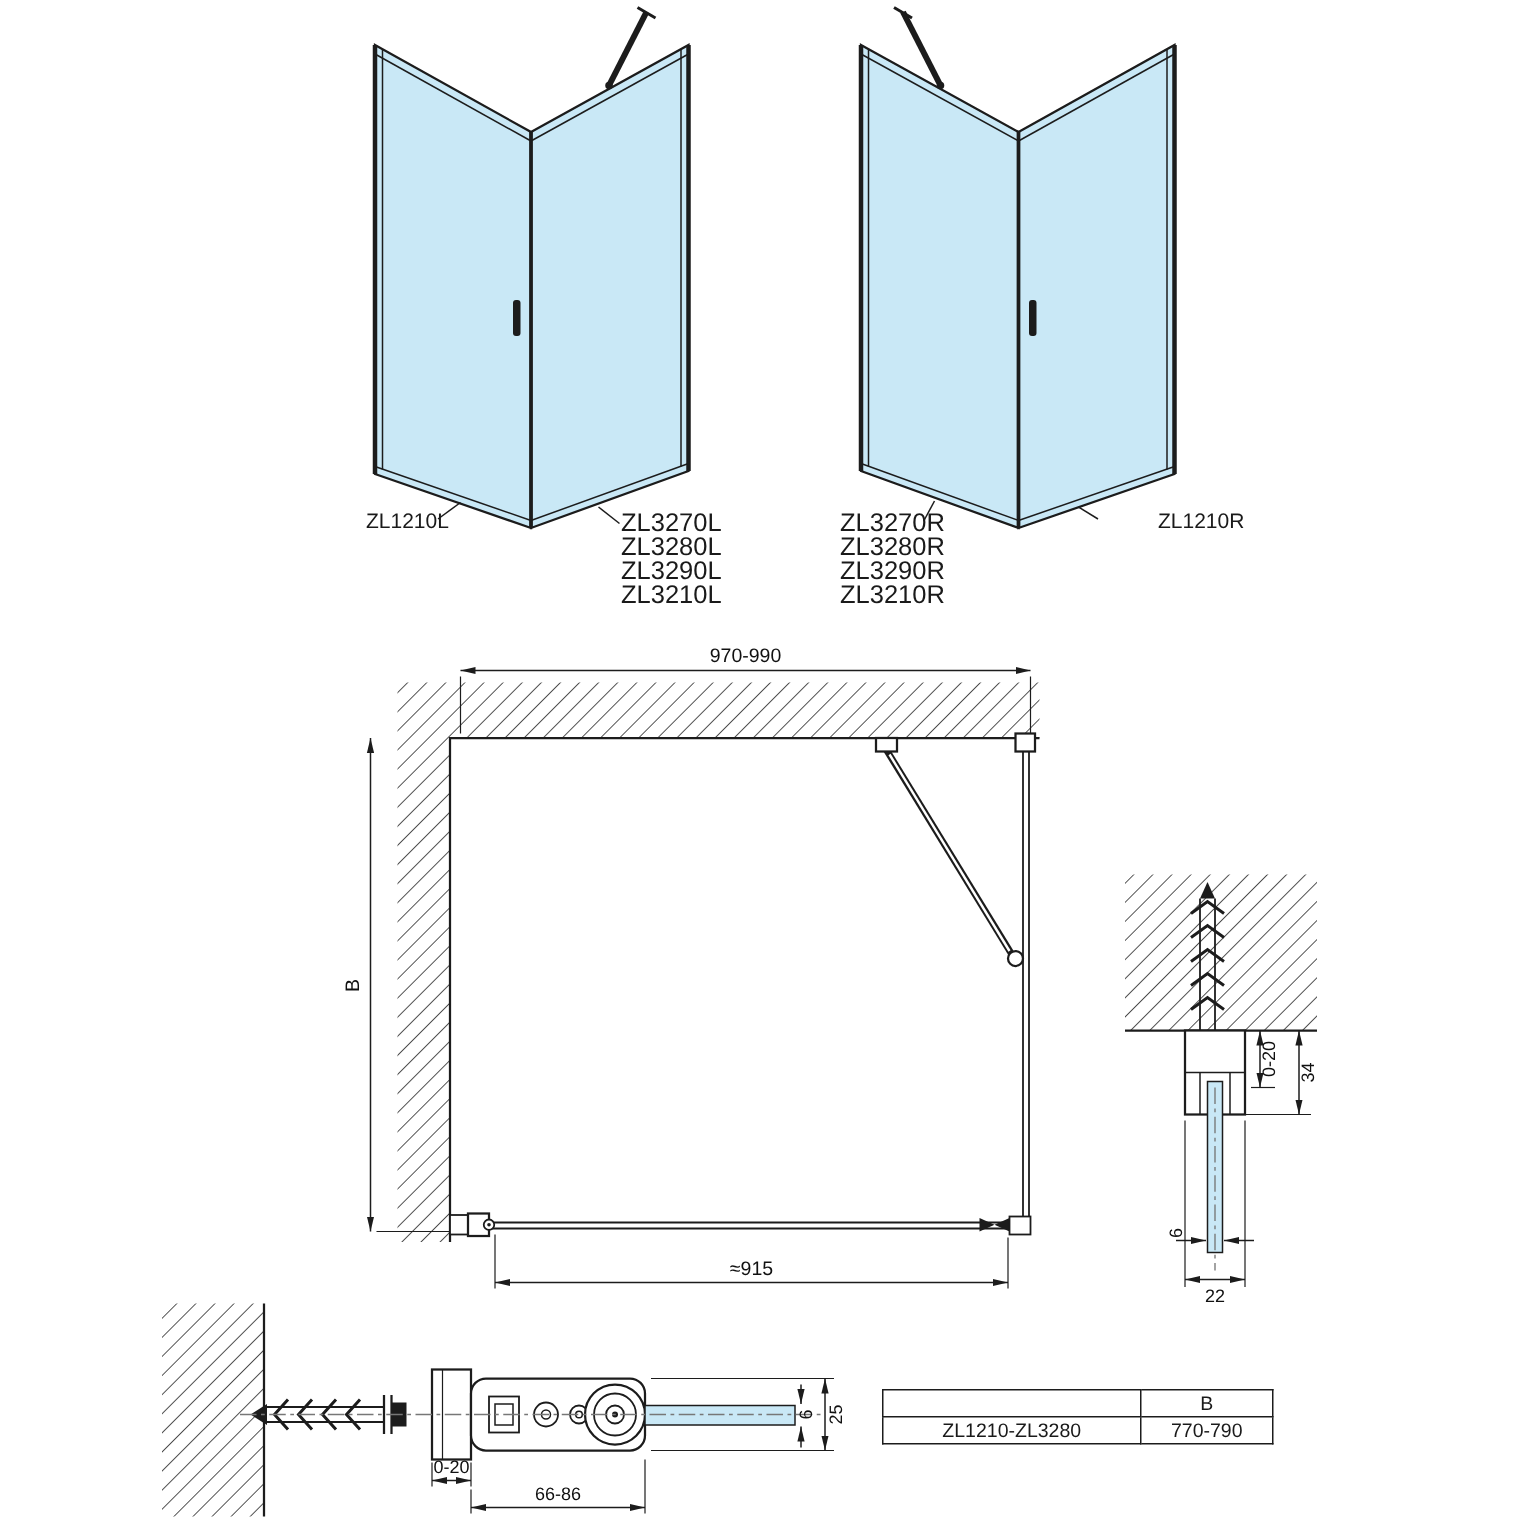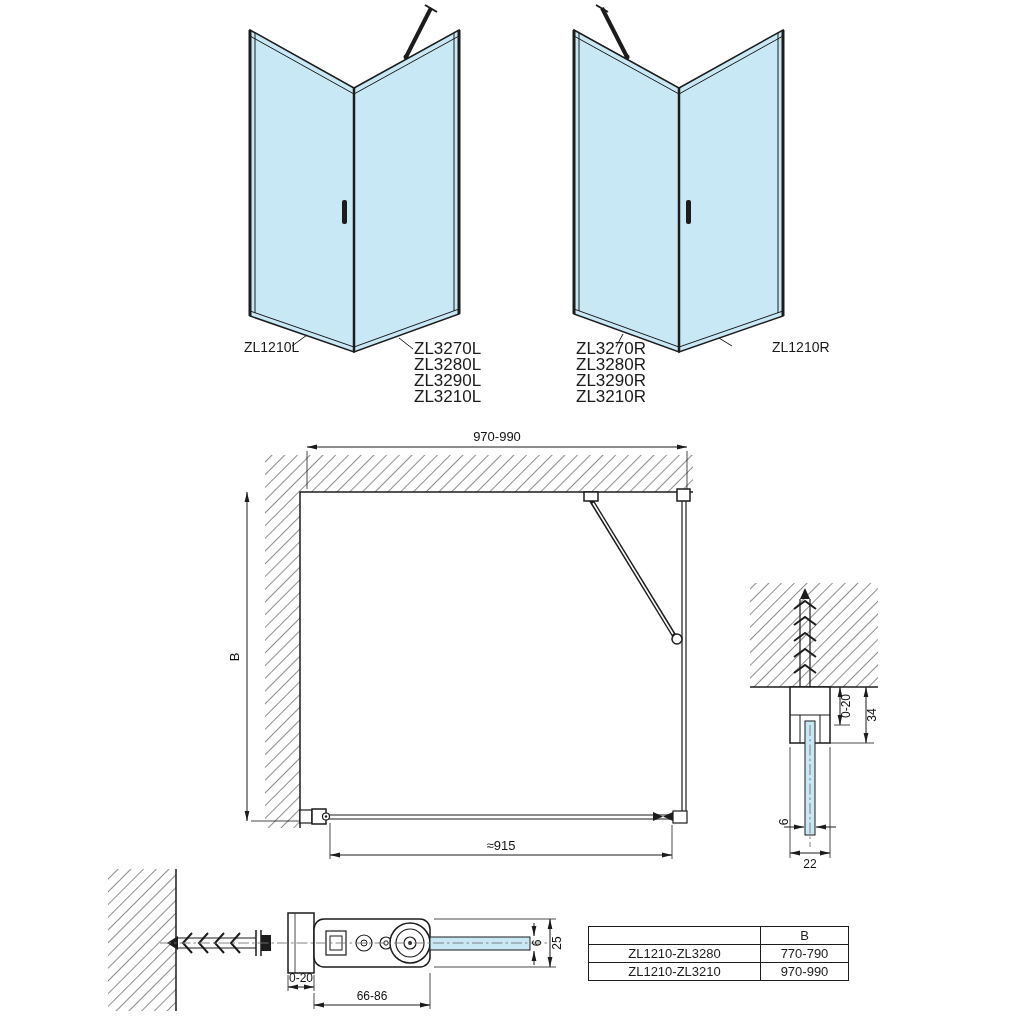--- a/index.html
+++ b/index.html
@@ -81,21 +81,21 @@
     </g>
     <line class="ln" x1="126" y1="86" x2="126" y2="350" stroke-width="2.5"></line>
     <g>
       <line class="ln" x1="74" y1="55" x2="49" y2="6" stroke-width="4"></line>
       <line class="ln" x1="43" y1="3" x2="55" y2="10" stroke-width="2"></line>
       <circle class="dk" cx="74" cy="55" r="2.5"></circle>
     </g>
     <line class="dim" x1="63" y1="345" x2="70" y2="332"></line>
     <line class="dim" x1="179" y1="344" x2="166" y2="336"></line>
   </svg>
-  <div class="stack" style="left:576px;top:341px">
+  <div class="stack" style="left:560px;top:341px">
     <div>ZL3270R</div>
     <div>ZL3280R</div>
     <div>ZL3290R</div>
     <div>ZL3210R</div>
   </div>
   <div class="lbl" style="left:772px;top:340px">ZL1210R</div>
 
   <svg class="abs" style="left:225px;top:425px" width="490" height="445" viewBox="0 0 490 445">
     <defs>
       <pattern id="hp1" width="9" height="9" patternUnits="userSpaceOnUse" patternTransform="rotate(45)">
@@ -283,20 +283,16 @@
   <table class="spec-table" style="left:588px;top:926px">
     <tbody>
       <tr>
         <td class="c1"></td>
         <td class="c2">B</td>
       </tr>
       <tr>
         <td class="c1">ZL1210-ZL3280</td>
         <td class="c2">770-790</td>
       </tr>
-      <tr>
-        <td class="c1">ZL1210-ZL3210</td>
-        <td class="c2">970-990</td>
-      </tr>
     </tbody>
   </table>
 
 </div>
 
 </body></html>

